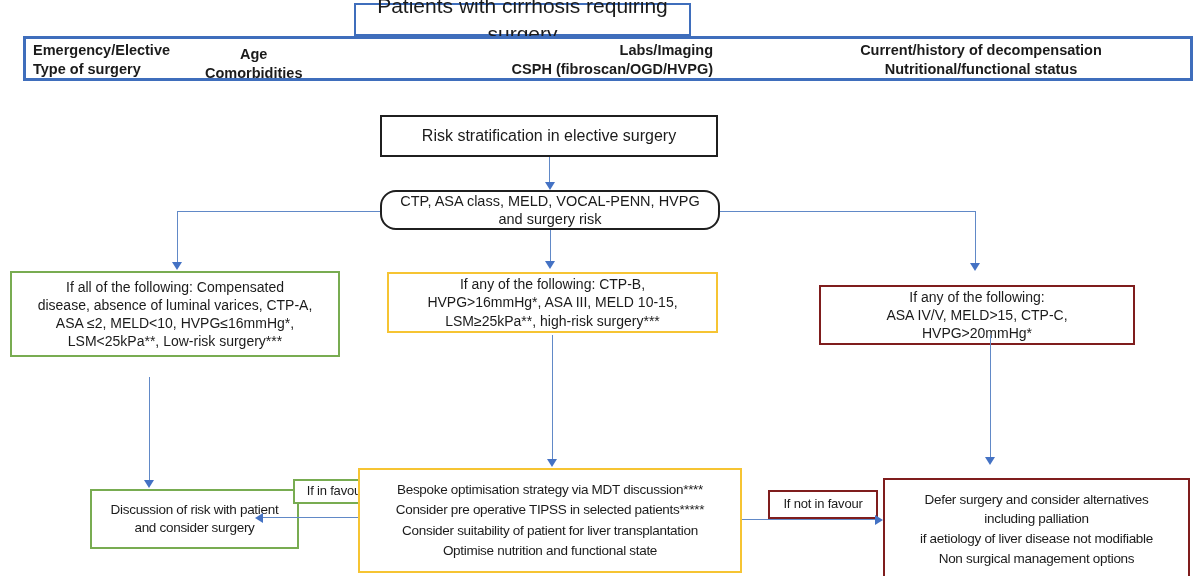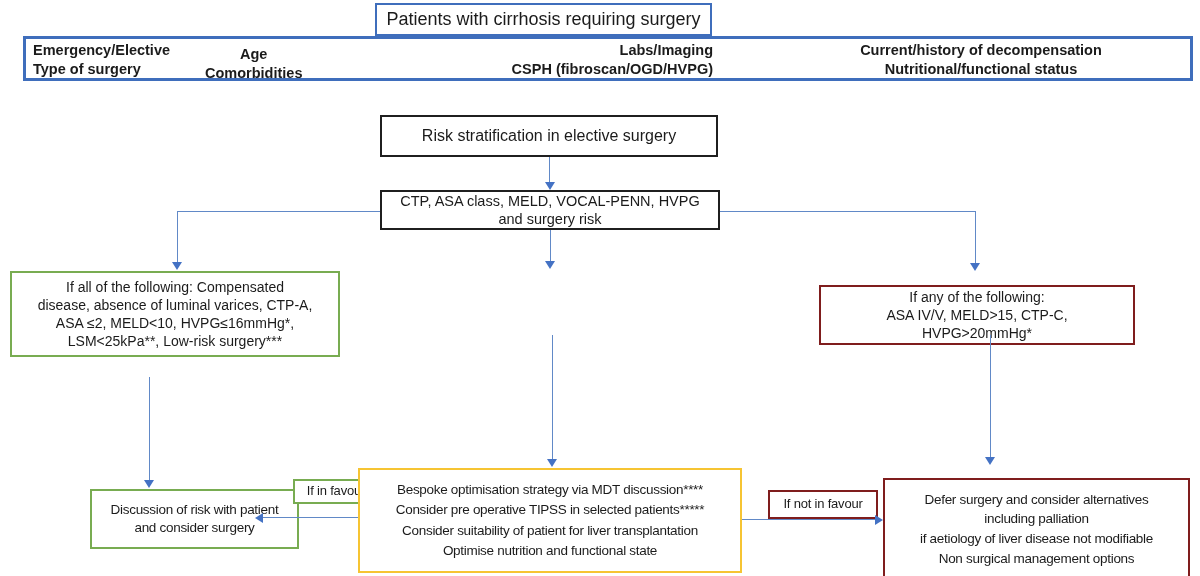--- a/index.html
+++ b/index.html
@@ -27,43 +27,46 @@
   .arr { position:absolute; width:0; height:0; }
   .arr.down  { border-left:5px solid transparent; border-right:5px solid transparent; border-top:8px solid #4472c4; }
   .arr.left  { border-top:5px solid transparent; border-bottom:5px solid transparent; border-right:8px solid #4472c4; }
   .arr.right { border-top:5px solid transparent; border-bottom:5px solid transparent; border-left:8px solid #4472c4; }
 </style>
 </head>
 <body>
 
 <div id="canvas">
 
-  <div class="box border-blue" style="left:375px; top:3px; width:337px; height:33px; font-size:18px;">Patients with cirrhosis requiring surgery</div>
+  <div class="box border-blue" style="left:354px; top:3px; width:337px; height:33px; font-size:21px;">Patients with cirrhosis requiring surgery</div>
 
   <div class="box border-blue-thick" style="left:23px; top:36px; width:1170px; height:45px;">
     <span class="cell" style="left:7px; top:2px; text-align:left;">Emergency/Elective
 Type of surgery</span>
     <span class="cell" style="left:179px; top:6px; text-align:center;">Age
 Comorbidities</span>
     <span class="cell center" style="left:375px; top:2px; width:312px;text-align:right;">Labs/Imaging
 CSPH (fibroscan/OGD/HVPG)</span>
     <span class="cell center" style="left:790px; top:2px; width:330px;">Current/history of decompensation
 Nutritional/functional status</span>
   </div>
 
   <div class="box border-black" style="left:380px; top:115px; width:338px; height:42px; font-size:16px;">Risk stratification in elective surgery</div>
 
-  <div class="box border-black" style="left:380px; top:190px; width:340px; height:40px; font-size:14.5px; line-height:1.25;">CTP, ASA class, MELD, VOCAL-PENN, HVPG
+  <div class="box border-black" style="left:380px; top:190px; width:340px; height:40px; font-size:14.5px; line-height:1.25;border-radius:16px;">CTP, ASA class, MELD, VOCAL-PENN, HVPG
 and surgery risk</div>
 
   <div class="box border-green" style="left:10px; top:271px; width:330px; height:86px;">If all of the following: Compensated
 disease, absence of luminal varices, CTP-A,
 ASA ≤2, MELD&lt;10, HVPG≤16mmHg*,
 LSM&lt;25kPa**, Low-risk surgery***</div>
 
+  <div class="box border-yellow" style="left:387px; top:272px; width:331px; height:61px;">If any of the following: CTP-B,
+HVPG&gt;16mmHg*, ASA III, MELD 10-15,
+LSM≥25kPa**, high-risk surgery***</div>
 
   <div class="box border-red" style="left:819px; top:273px; width:316px; height:60px;">If any of the following:
 ASA IV/V, MELD&gt;15, CTP-C,
 HVPG&gt;20mmHg*</div>
 
   <div class="box border-green small" style="left:45px; top:489px; width:209px; height:60px;margin-left:45px;">Discussion of risk with patient
 and consider surgery</div>
 
   <div class="box border-green tiny" style="left:269px; top:479px; width:86px; height:25px;margin-left:24px;">If in favour</div>
 

